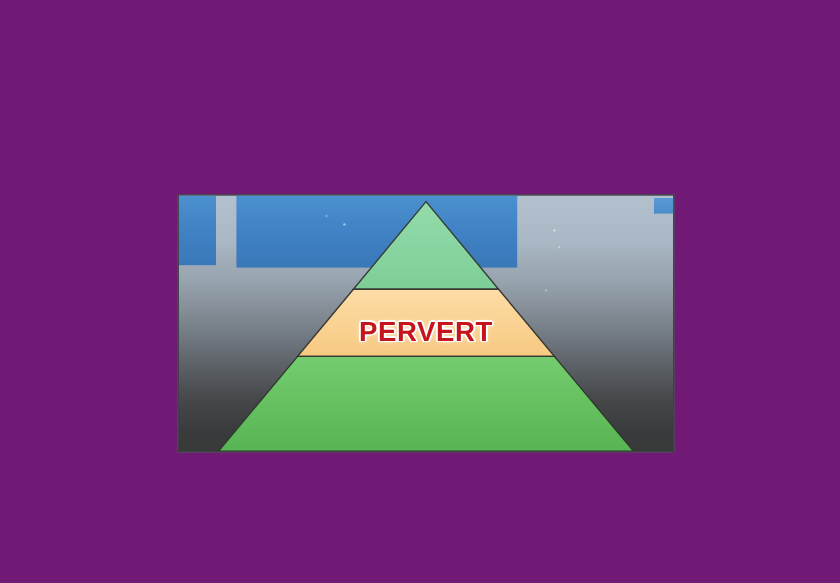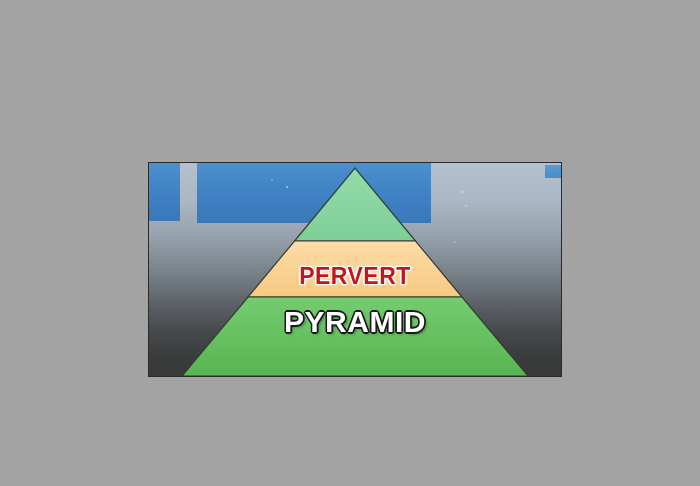--- a/index.html
+++ b/index.html
@@ -9,21 +9,21 @@
     width: 700px;
     height: 486px;
     overflow: hidden;
     font-family: "Liberation Sans", sans-serif;
   }
 
   #page {
     position: relative;
     width: 700px;
     height: 486px;
-    background: #a3a3a3;
+    background: #701a75;
   }
 
   
   #thumb-frame {
     position: absolute;
     left: 148px;
     top: 162px;
     width: 414px;
     height: 215px;
     border: 1px solid #2b2b2b;
@@ -162,16 +162,15 @@
 
       <polygon points="206,5 145.5,78 266.5,78" fill="url(#gradTop)" stroke="#33403a" stroke-width="1.2"></polygon>
 
       <polygon points="145.5,78 266.5,78 313,134 99,134" fill="url(#gradMid)" stroke="#3a3a33" stroke-width="1.2"></polygon>
 
       <polygon points="99,134 313,134 379,213 33,213" fill="url(#gradBase)" stroke="#2f3b2e" stroke-width="1.2"></polygon>
     </svg>
 
     <div class="pyr-label" id="label-pervert">PERVERT</div>
 
-    <div class="pyr-label" id="label-pyramid">PYRAMID</div>
 
   </div>
 </div>
 
 </body></html>

